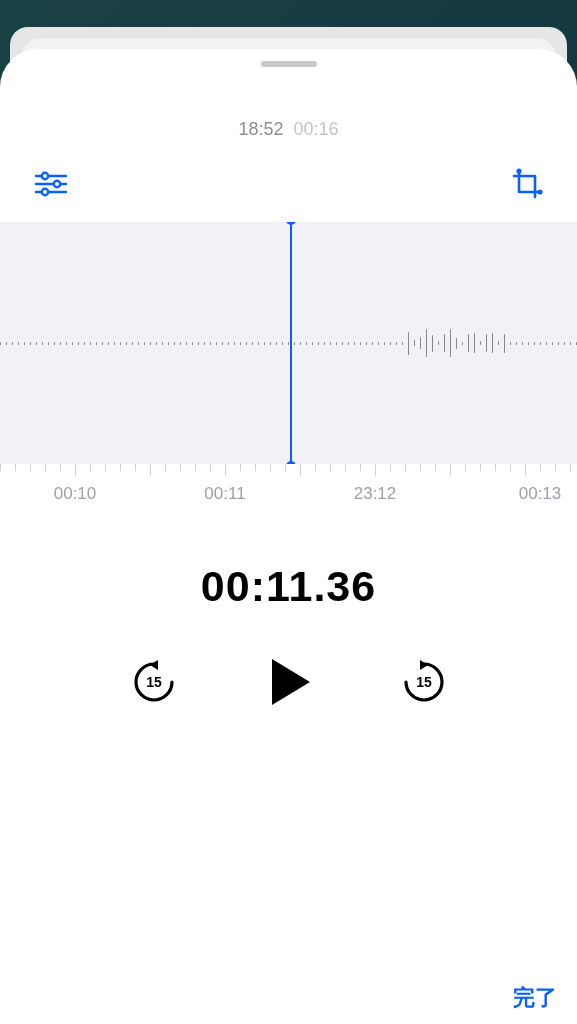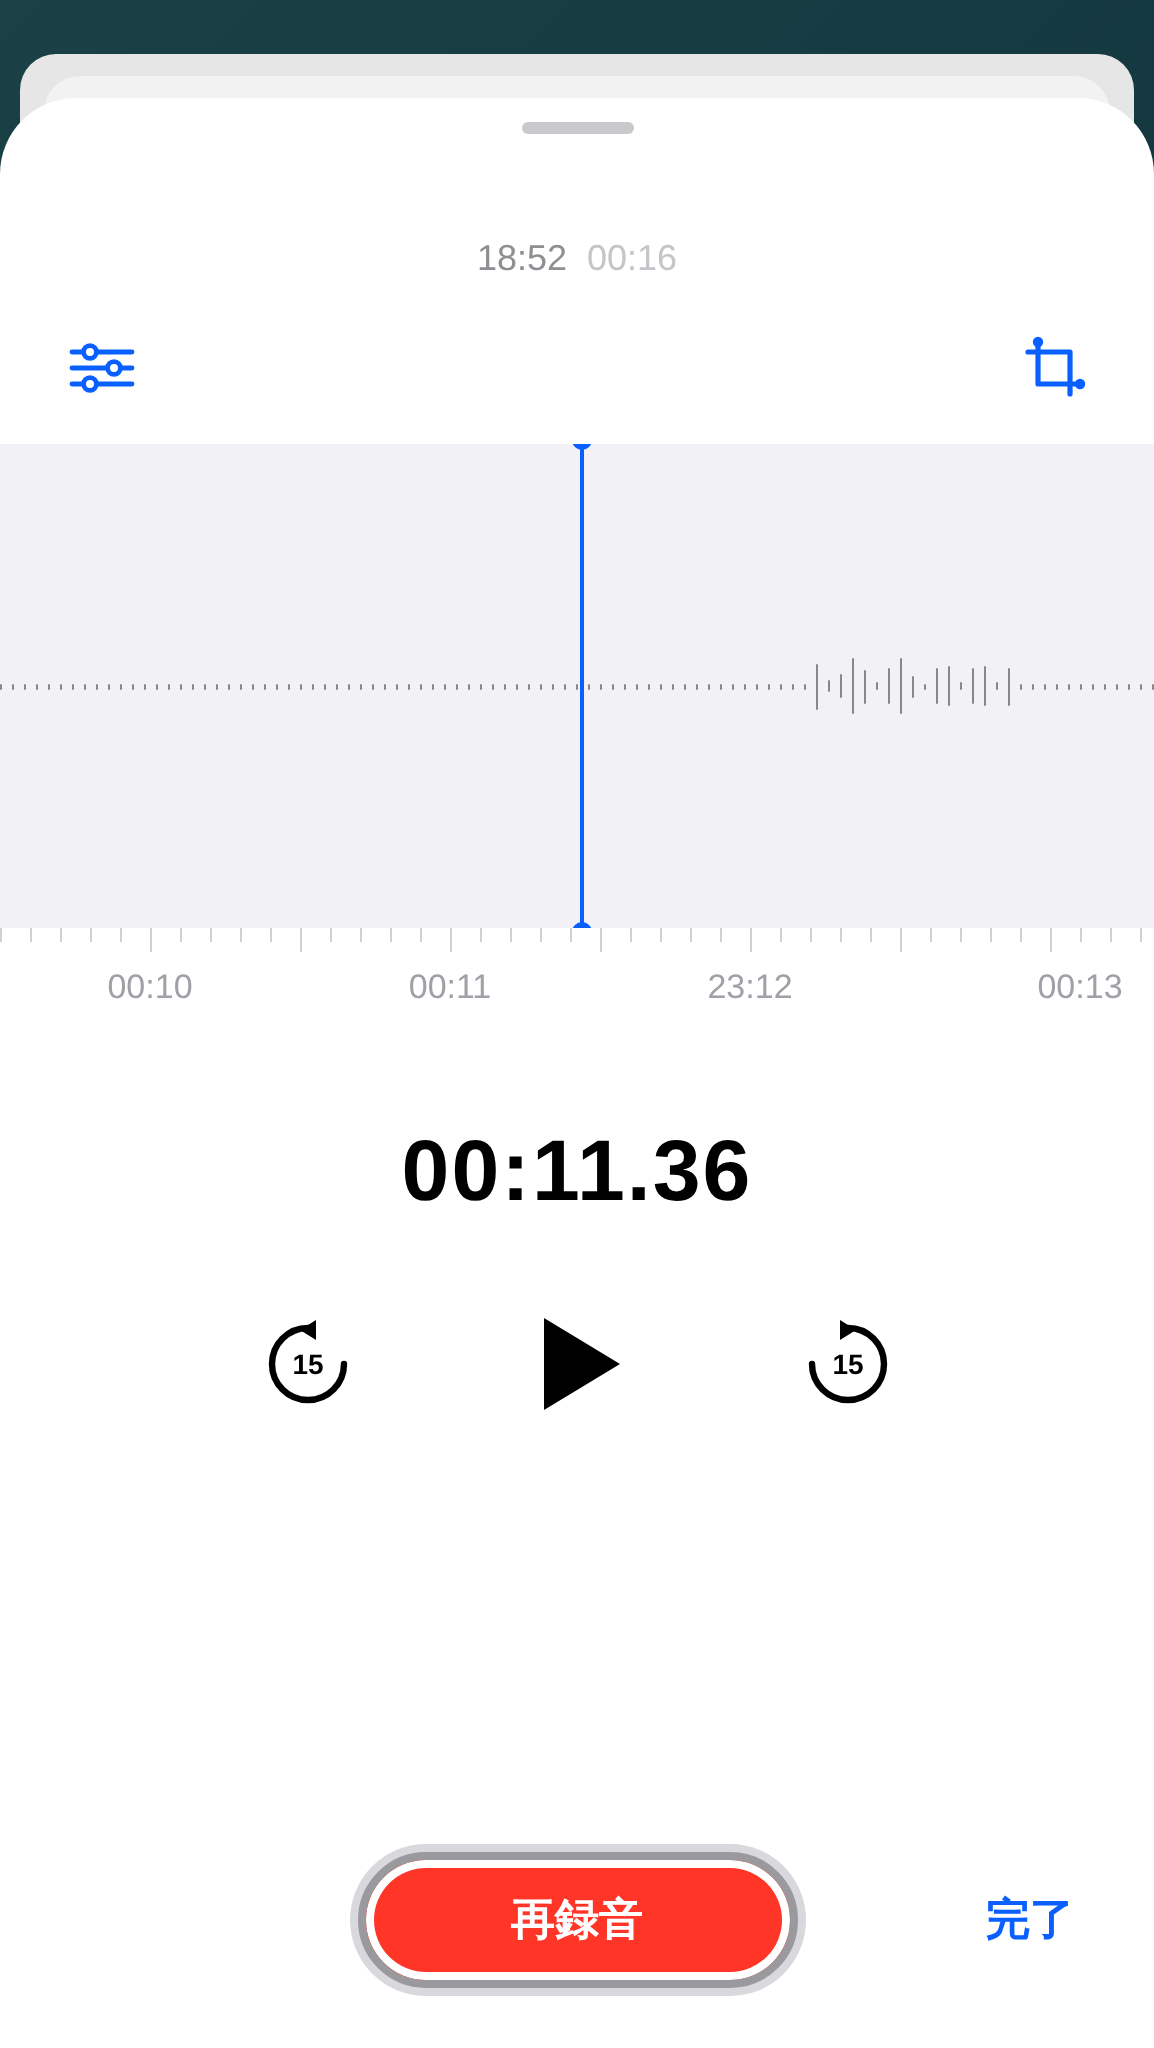--- a/index.html
+++ b/index.html
@@ -58,21 +58,21 @@
     .skip-btn { width: 48px; height: 48px; position: relative; }
     .play-btn svg { display: block; }
 
     .footer { position: absolute; left: 0; right: 0; bottom: 26px; display: flex; align-items: center; justify-content: center; }
     .rec-btn {
       width: 220px; height: 68px; border-radius: 40px; background: #ff3528;
       border: 4px solid #9a9a9e; display: flex; align-items: center; justify-content: center;
       color: #fff; font-size: 22px; font-weight: 600; box-shadow: 0 0 0 4px #fff inset;
     }
     .rec-btn-ring { padding: 4px; border-radius: 44px; background: #d9d9dd; }
-    .done-btn { position: absolute; right: 40px; color: #0a60ff; font-size: 22px; font-weight: 600; }
+    .done-btn { position: absolute; right: 20px; color: #0a60ff; font-size: 22px; font-weight: 600; }
   </style>
 </head>
 <body>
 
 <div class="sheet-back2"></div>
 <div class="sheet-back1"></div>
 
 <div class="sheet">
   <div class="grabber"></div>
 
@@ -273,20 +273,15 @@
     <div class="skip-btn">
       <svg width="48" height="48" viewBox="0 0 48 48">
         <path d="M24 6 A18 18 0 1 1 6 24" stroke="#000" stroke-width="3.2" fill="none" stroke-linecap="round"></path>
         <path d="M20 2 L28 7 L20 12 Z" fill="#000"></path>
         <text x="24" y="29" text-anchor="middle" font-size="14" font-weight="700" fill="#000">15</text>
       </svg>
     </div>
   </div>
 
   <div class="footer">
-    <div class="rec-btn-ring">
-      <div class="rec-btn">
-        <span>再録音</span>
-      </div>
-    </div>
     <div class="done-btn">完了</div>
   </div>
 </div>
 
 </body></html>

